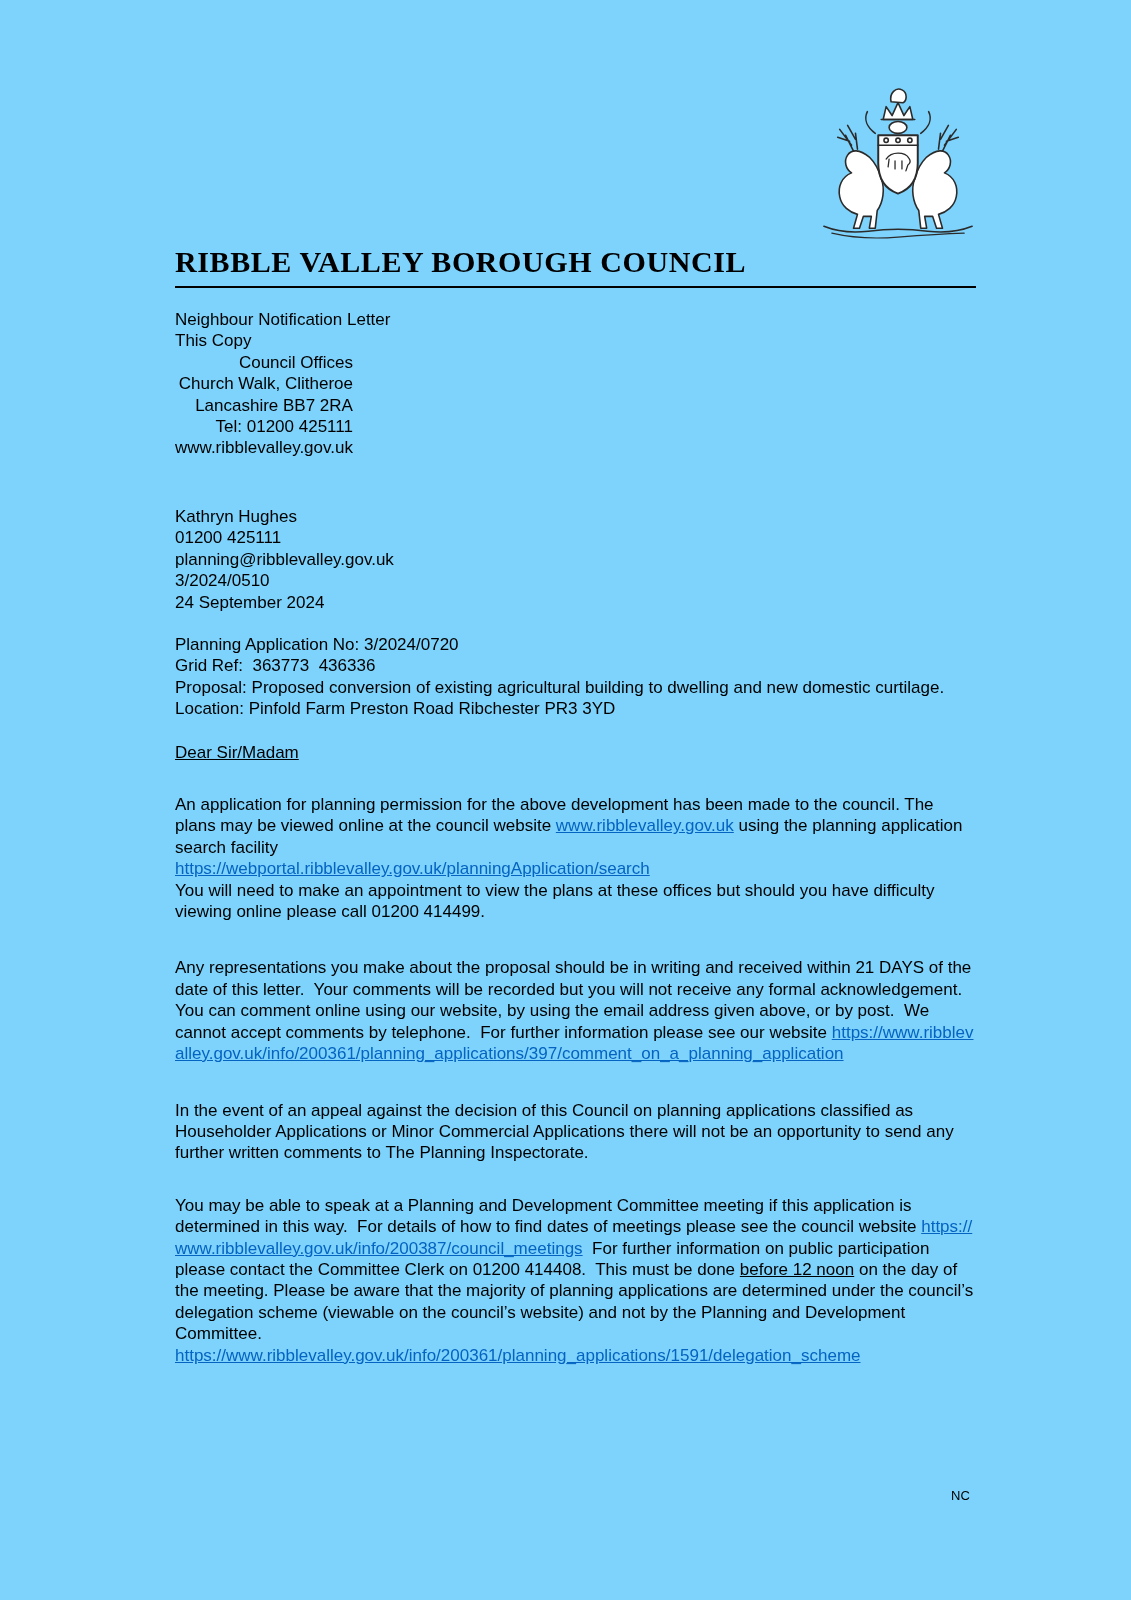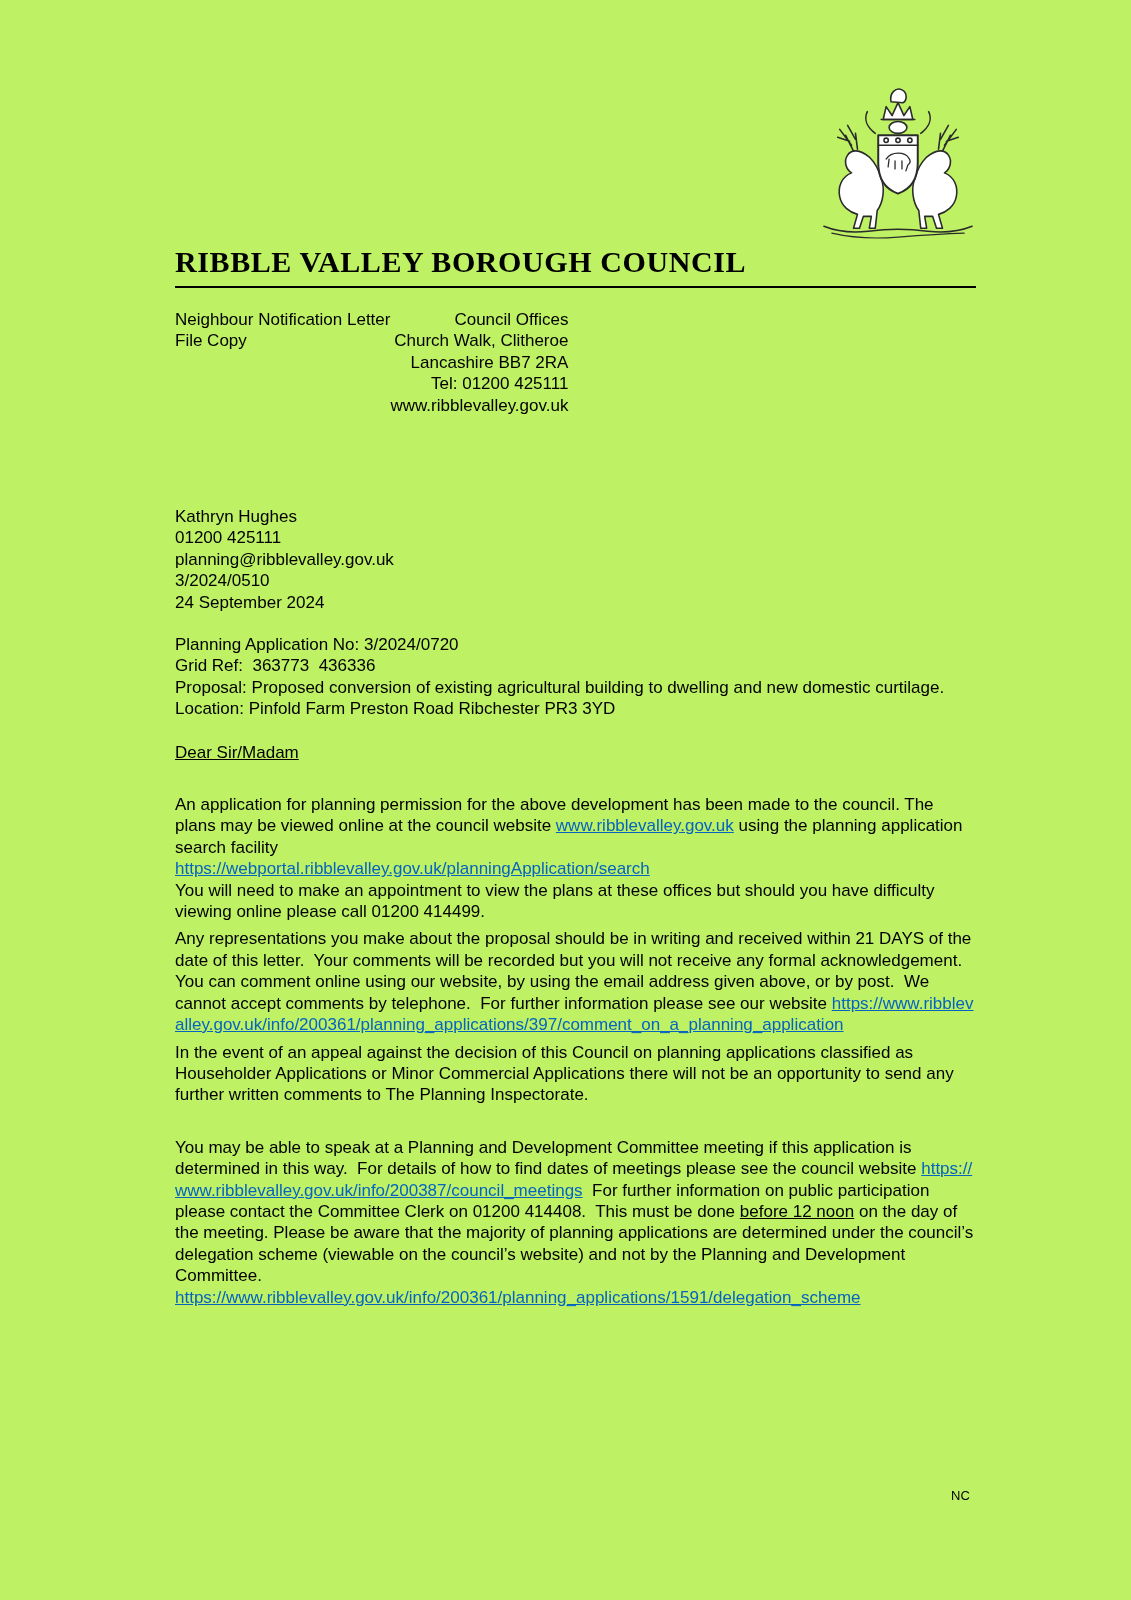--- a/index.html
+++ b/index.html
@@ -2,21 +2,21 @@
 <html><head>
 <meta charset="utf-8">
 <style>
   * { box-sizing: border-box; margin: 0; padding: 0; }
   html, body { background: #ffffff; }
   .page {
     position: relative;
     width: 1131px;
     height: 1600px;
     margin: 0 auto;
-    background: #bef264;
+    background: #7dd3fc;
     color: #000000;
     font-family: "Liberation Sans", "DejaVu Sans", sans-serif;
     font-size: 17px;
     line-height: 21.4px;
     overflow: hidden;
   }
   .crest {
     position: absolute;
     left: 793px; top: 78px;
     width: 210px; height: 168px;
@@ -36,41 +36,42 @@
     position: absolute;
     left: 175px; top: 286px;
     width: 801px; height: 2px;
     background: #000000;
   }
   .header-row {
     position: absolute;
     left: 175px; top: 309px;
     width: 801px;
     display: flex;
-    justify-content: flex-start;
+    justify-content: flex-end;
     align-items: flex-start;
+    flex-direction: column;
   }
   .office-address { text-align: right; }
   .contact-labels {
     position: absolute;
     left: 18px; top: 479px;
     width: 102px;
     text-align: right;
   }
   .contact-values {
     position: absolute;
     left: 175px; top: 506px;
   }
   .letter-body {
     position: absolute;
     left: 175px; top: 634px;
     width: 802px;
   }
   .seg { white-space: pre-wrap; }
-  .para { margin-top: 6px; }
+  .para { margin-top: 35px; }
   .para-tight { margin-top: 31px; }
   .salutation { margin-top: 22px; text-decoration: underline; }
   .link {
     color: #0563c1;
     text-decoration: underline;
     cursor: pointer;
     word-break: break-all;
   }
   .u { text-decoration: underline; }
   strong.seg { font-weight: 400; }
@@ -117,21 +118,21 @@
       </g>
     </svg>
   </div>
 
   <h1 class="council-title">RIBBLE VALLEY BOROUGH COUNCIL</h1>
   <div class="title-rule"></div>
 
   <div class="header-row">
     <div class="letter-meta">
       <div>Neighbour Notification Letter</div>
-      <div>File Copy</div>
+      <div>This Copy</div>
     </div>
     <div class="office-address">
       <div>Council Offices</div>
       <div>Church Walk, Clitheroe</div>
       <div>Lancashire BB7 2RA</div>
       <div>Tel: 01200 425111</div>
       <div>www.ribblevalley.gov.uk</div>
     </div>
   </div>
 

